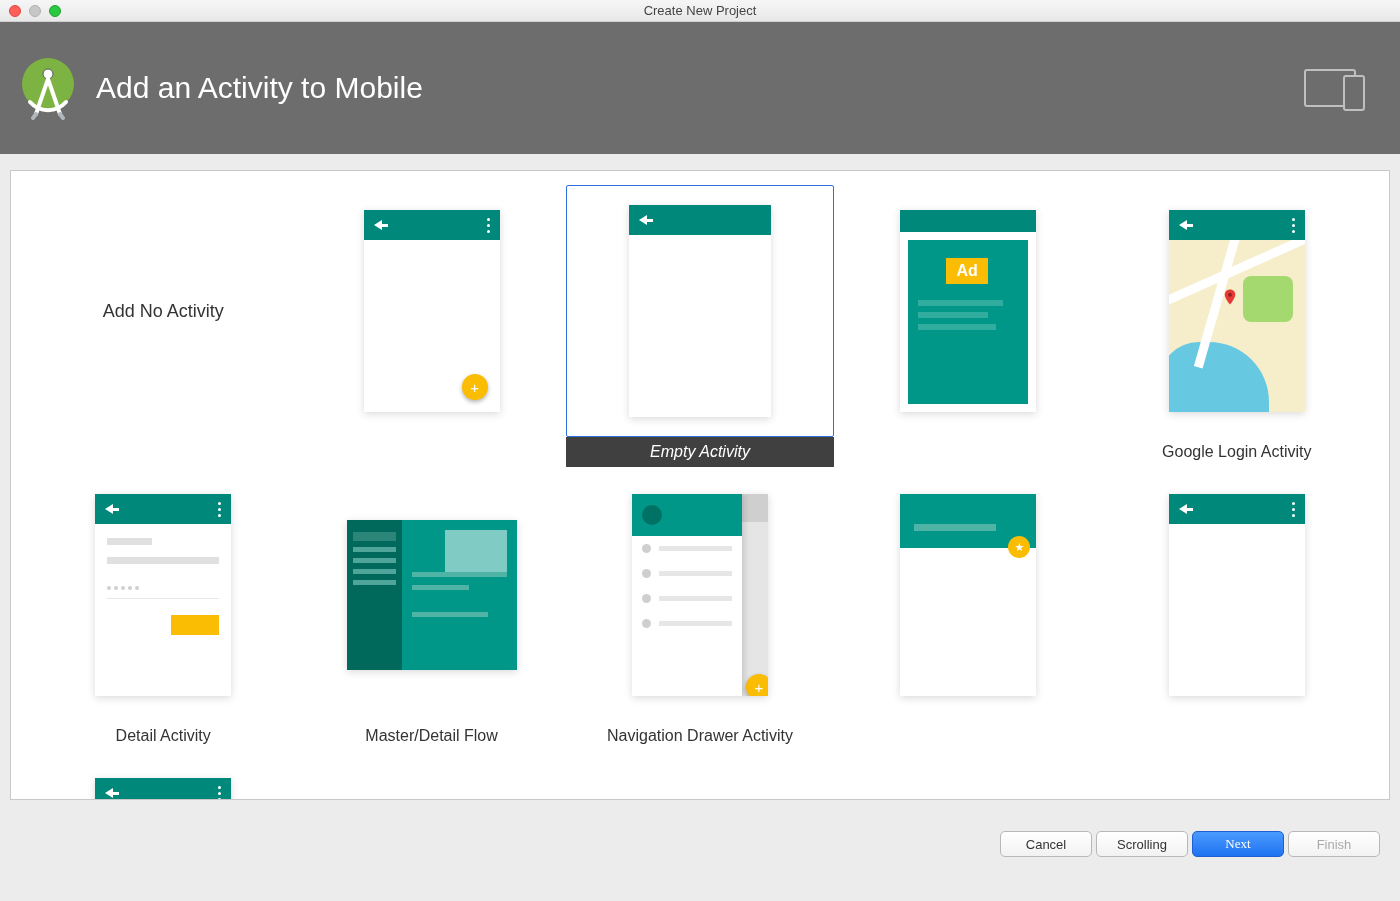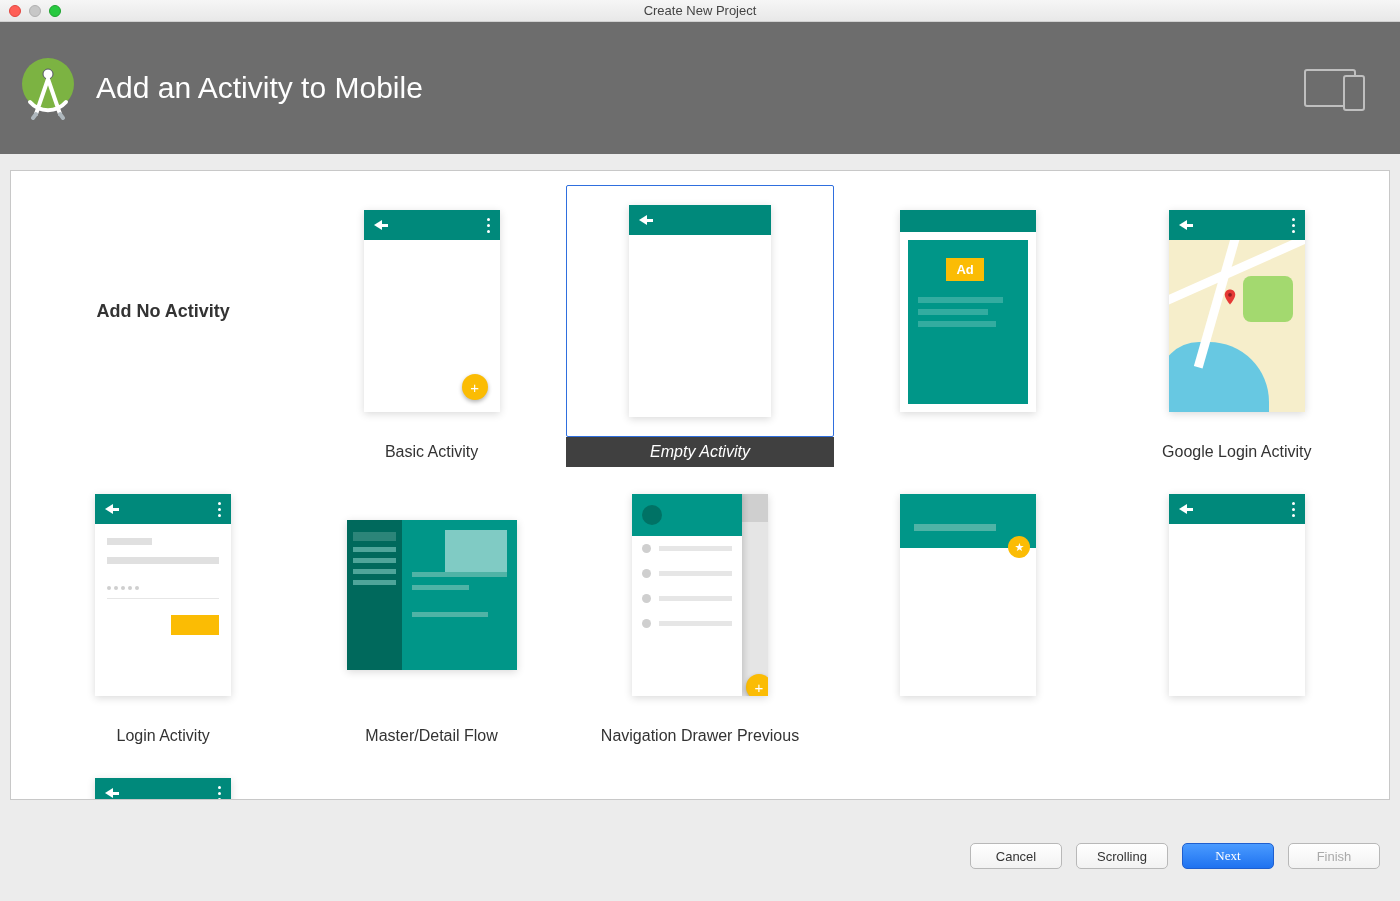--- a/index.html
+++ b/index.html
@@ -81,21 +81,21 @@
     .gallery-cell.selected .thumb-wrap { border-color: #2f6fde; }
     .thumb-label {
       width: 268px;
       text-align: center;
       font-size: 16px;
       color: #333;
       padding: 6px 0;
     }
     .gallery-cell.selected .thumb-label { background: #404040; color: #fff; font-style: italic; }
     .gallery-cell.no-activity .thumb-wrap { align-items: center; justify-content: center; }
-    .no-activity-text { font-size: 18px; color: #333; font-weight: bold; }
+    .no-activity-text { font-size: 18px; color: #333; }
     .mock {
       width: 136px;
       height: 202px;
       background: #fff;
       box-shadow: 0 2px 8px rgba(0,0,0,0.15);
       position: relative;
       overflow: hidden;
     }
     .mock.empty-sel { width: 142px; height: 212px; }
     .mock .appbar {
@@ -125,21 +125,21 @@
     .fs-arrow { position:absolute; top:10px; left:10px; }
     .fs-full { position:absolute; top:8px; right:8px; width:16px; height:16px; }
     .fs-full span { position:absolute; width:5px; height:5px; border:2px solid #fff; }
     .fs-full .c1 { top:0; left:0; border-right:none; border-bottom:none;}
     .fs-full .c2 { top:0; right:0; border-left:none; border-bottom:none;}
     .fs-full .c3 { bottom:0; left:0; border-right:none; border-top:none;}
     .fs-full .c4 { bottom:0; right:0; border-left:none; border-top:none;}
     .fs-navdots { position:absolute; bottom:4px; left:0; right:0; display:flex; justify-content:space-around; padding:0 28px; }
     .fs-navdots span { width:5px; height:5px; background:#9bc9c2; border-radius:50%; }
     .admob-body { position:absolute; top:30px; left:8px; right:8px; bottom:8px; background:#009688; padding:10px; }
-    .ad-chip { background:#fbbc04; color:#fff; font-size:13px; font-weight:600; padding:4px 10px; display:inline-block; margin:8px 0 10px 28px; }
+    .ad-chip { background:#fbbc04; color:#fff; font-size:16px; font-weight:600; padding:4px 10px; display:inline-block; margin:8px 0 10px 28px; }
     .ad-line { height:6px; background:#33aca0; margin:6px 0; }
     .maps-body { position:absolute; top:30px; left:0; right:0; bottom:0; background:#f6eecb; overflow:hidden; }
     .map-road { position:absolute; background:#fff; }
     .map-water { position:absolute; background:#67c8e2; }
     .map-green { position:absolute; background:#a3d96f; }
     .map-pin { position:absolute; width:18px; height:18px; left:52px; top:48px; }
     .login-body { position:absolute; top:30px; left:0; right:0; bottom:0; background:#fff; padding:14px 12px; }
     .l-line { height:7px; background:#e0e0e0; margin-bottom:12px; }
     .l-line.short { width:40%; }
     .l-dots span{ display:inline-block; width:4px; height:4px; background:#cfcfcf; border-radius:50%; margin-right:3px;}
@@ -160,24 +160,24 @@
     .nav-left .nrow .bar { height:5px; background:#e6e6e6; flex:1;}
     .nav-right { position:absolute; right:0; top:0; bottom:0; left:110px; background:#e5e5e5;}
     .nav-right .top { height:28px; background:#cfcfcf;}
     .nav-right .fab { right:-4px; bottom:-4px;}
     .scroll .topbar { position:absolute; top:0; left:0; right:0; height:54px; background:#009688; }
     .scroll .sline { position:absolute; top:30px; left:14px; right:40px; height:7px; background:#4fb3a6;}
     .scroll .star { position:absolute; right:6px; top:42px; width:22px; height:22px; background:#fbbc04; border-radius:50%; display:flex; align-items:center; justify-content:center; color:#fff; font-size:11px;}
     .footer {
       height: 70px;
       display:flex;
-      align-items:flex-end;
+      align-items:flex-start;
       justify-content:flex-end;
       padding: 0 20px 32px 0;
-      gap: 14px;
+      gap: 4px;
     }
     .btn {
       min-width: 92px;
       height: 26px;
       border: 1px solid #b8b8b8;
       background: linear-gradient(#ffffff, #f2f2f2);
       border-radius: 5px;
       font-size: 13px;
       color: #333;
       cursor: pointer;
@@ -234,21 +234,20 @@
               <span class="arrow-left"></span>
               <span class="dots">
                   <span></span>
                   <span></span>
                   <span></span>
                 </span>
             </div>
             <div class="fab">+</div>
           </div>
         </div>
-        <div class="thumb-label">Basic Activity</div>
       </div>
 
       <div class="gallery-cell selected">
         <div class="thumb-wrap">
           <div class="mock empty-sel">
             <div class="appbar">
               <span class="arrow-left"></span>
             </div>
           </div>
         </div>
@@ -309,21 +308,21 @@
             </div>
             <div class="login-body">
               <div class="l-line short"></div>
               <div class="l-line"></div>
               <div class="l-dots"><span></span><span></span><span></span><span></span><span></span></div>
               <div style="height:1px;background:#e6e6e6;margin-top:4px;margin-bottom:2px;"></div>
               <div class="l-btn"></div>
             </div>
           </div>
         </div>
-        <div class="thumb-label">Login Activity</div>
+        <div class="thumb-label">Detail Activity</div>
       </div>
 
       <div class="gallery-cell">
         <div class="thumb-wrap">
           <div class="mock md">
             <div class="left-col">
                 <div></div>
                 <div></div>
                 <div></div>
                 <div></div>
@@ -363,21 +362,21 @@
                   <span class="dot"></span>
                   <span class="bar"></span>
                 </div>
               <div class="nrow">
                   <span class="dot"></span>
                   <span class="bar"></span>
                 </div>
             </div>
           </div>
         </div>
-        <div class="thumb-label">Navigation Drawer Previous</div>
+        <div class="thumb-label">Navigation Drawer Activity</div>
       </div>
 
       <div class="gallery-cell">
         <div class="thumb-wrap">
           <div class="mock scroll">
             <div class="topbar"></div>
             <div class="sline"></div>
             <div class="star">★</div>
           </div>
         </div>

